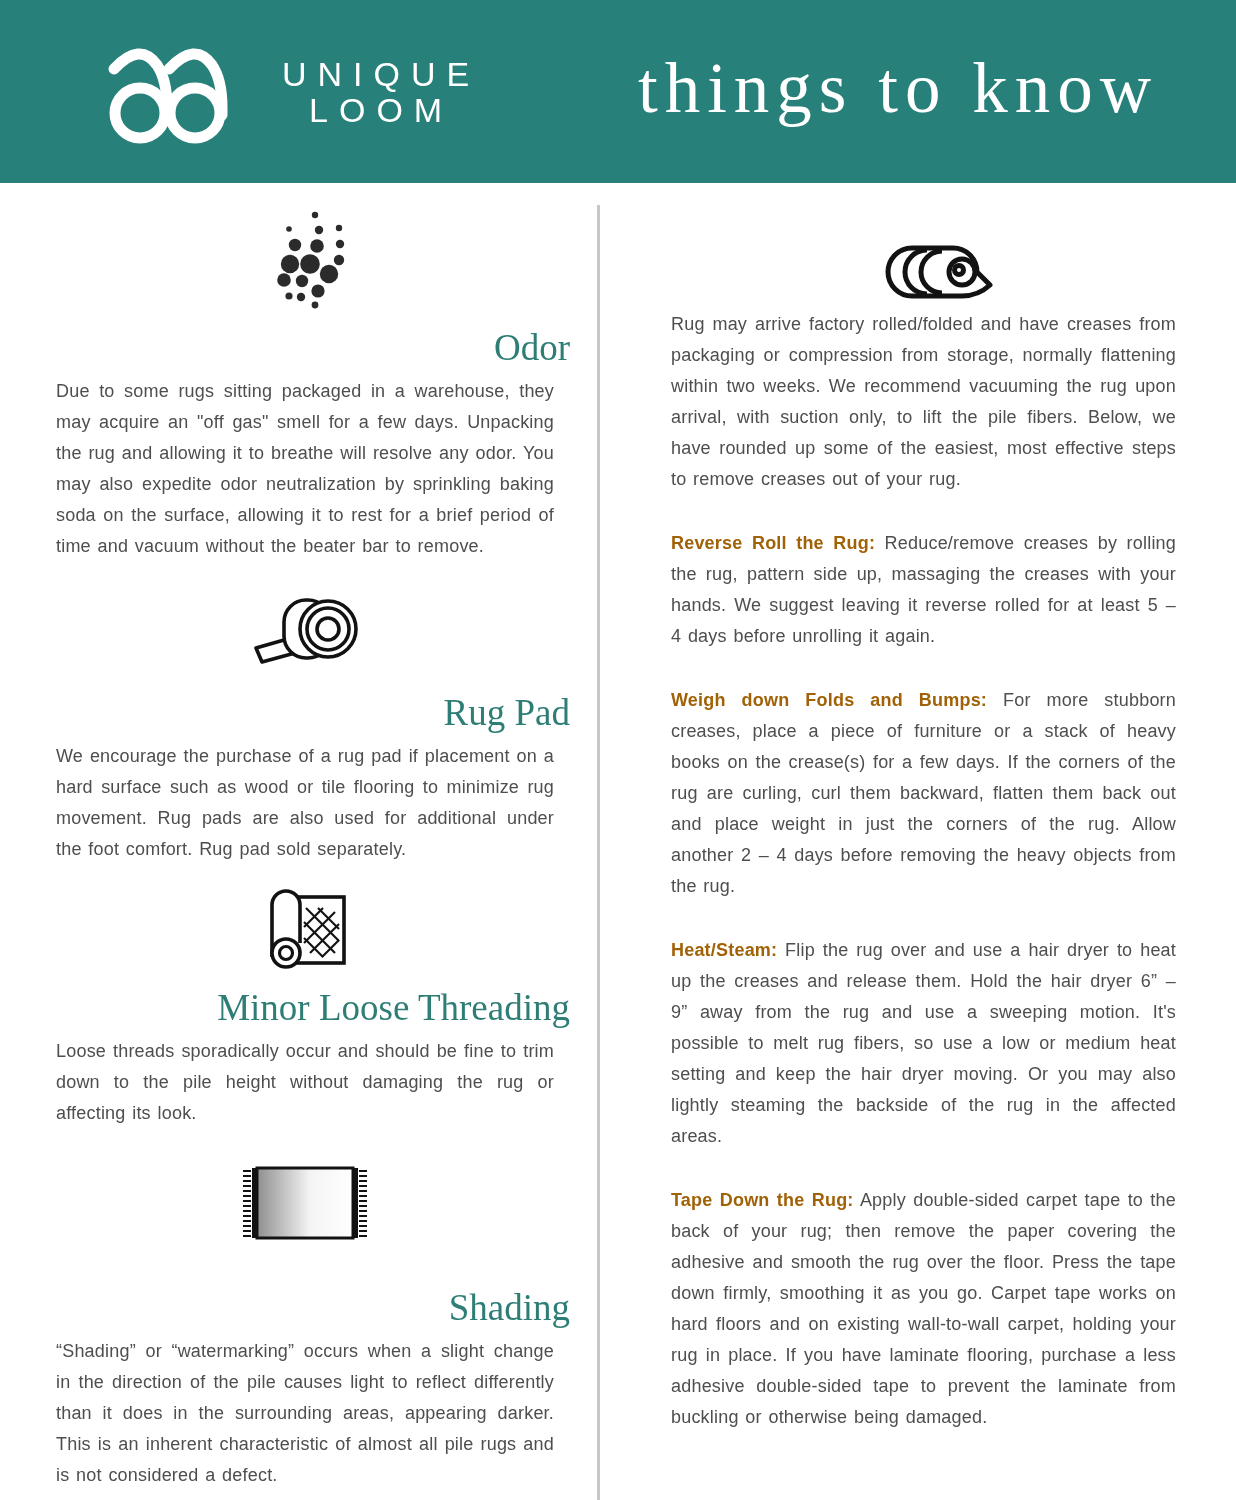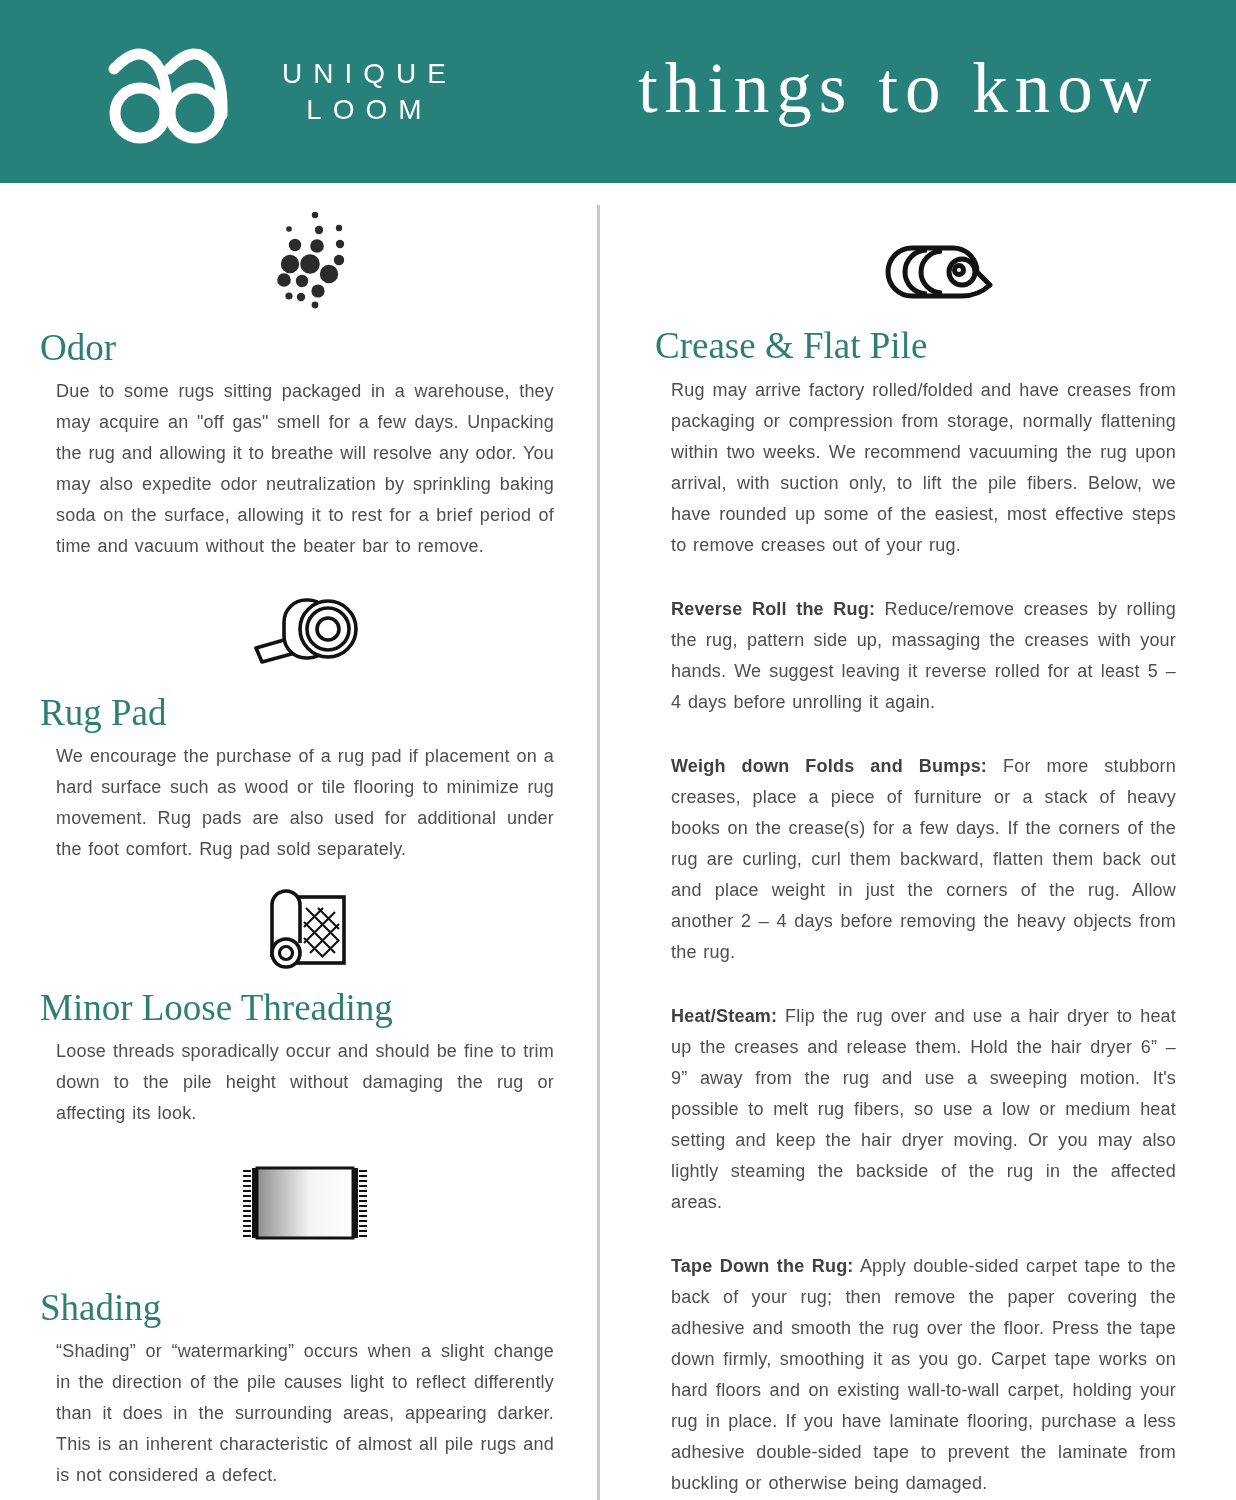--- a/index.html
+++ b/index.html
@@ -9,46 +9,46 @@
     -webkit-font-smoothing:antialiased;
   }
   
   .header{
     height:183px;background:#27817A;display:flex;align-items:center;
     padding:0 78px 0 100px;box-sizing:border-box;
   }
   .brand{display:flex;align-items:center;gap:22px;}
   .brand-mark{flex:0 0 auto;}
   .brand-text{
-    color:#ffffff;font-size:28px;letter-spacing:11px;line-height:36px;
+    color:#ffffff;font-size:34px;letter-spacing:11px;line-height:36px;
     text-align:center;font-weight:400;
   }
   .page-title{
     margin-left:auto;color:#ffffff;
     font-family:"Liberation Serif","DejaVu Serif",serif;
     font-size:71px;letter-spacing:7px;font-weight:400;line-height:1;
     padding-bottom:6px;
   }
   
   .columns{display:flex;height:1317px;box-sizing:border-box;}
   .col-left{width:597px;box-sizing:border-box;padding:0 27px 0 40px;}
   .divider{width:3px;background:#C8C8C8;margin-top:22px;}
   .col-right{flex:1;box-sizing:border-box;padding:0 44px 0 55px;}
   
   .icon-row{display:flex;justify-content:center;}
   h2{
     font-family:"Liberation Serif","DejaVu Serif",serif;
-    color:#2E7E76;font-weight:400;text-align:left;
+    color:#2E7E76;font-weight:400;text-align:right;
     font-size:37px;line-height:42px;margin:0;
   }
   p.body{
     margin:16px;text-align:justify;color:#4E4E4E;
     font-size:18px;line-height:31px;letter-spacing:0.2px;word-spacing:1.5px;
   }
-  p.body strong{color:#404040;font-weight:700;}
+  p.body strong{color:#a16207;font-weight:700;}
   
   .s1 .icon-row{margin-top:24px;}
   .s1 h2{margin-top:16px;}
   .s1 p{margin-top:7px;}
   .s2 .icon-row{margin-top:15px;}
   .s2 h2{margin-top:16px;}
   .s2 p{margin-top:7px;}
   .s3 .icon-row{margin-top:32px;}
   .s3 h2{margin-top:26px;}
   .s3 p{margin-top:7px;}
@@ -191,21 +191,20 @@
       <svg width="150" height="58" viewBox="0 0 150 58" fill="none">
         <g stroke="#121212" stroke-width="5" stroke-linejoin="round">
           <path d="M63 5 L104 5 A24 24 0 0 1 128 29 L141 42 Q129 53 113 53 L63 53 A24 24 0 0 1 63 5 Z" fill="#ffffff"></path>
           <path d="M78 7 A21.5 21.5 0 0 0 78 51"></path>
           <path d="M93 8 A20 20 0 0 0 93 50"></path>
           <circle cx="113" cy="29" r="13"></circle>
           <circle cx="110" cy="27" r="4.5"></circle>
         </g>
       </svg>
     </div>
-    <h2>Crease &amp; Flat Pile</h2>
     <p class="body intro">Rug may arrive factory rolled/folded and have creases from packaging or compression from storage, normally flattening within two weeks. We recommend vacuuming the rug upon arrival, with suction only, to lift the pile fibers. Below, we have rounded up some of the easiest, most effective steps to remove creases out of your rug.</p>
 
     <p class="body tip">
       <strong>Reverse Roll the Rug:</strong>
       <span>Reduce/remove creases by rolling the rug, pattern side up, massaging the creases with your hands. We suggest leaving it reverse rolled for at least 5 – 4 days before unrolling it again.</span>
     </p>
 
     <p class="body tip">
       <strong>Weigh down Folds and Bumps:</strong>
       <span>For more stubborn creases, place a piece of furniture or a stack of heavy books on the crease(s) for a few days. If the corners of the rug are curling, curl them backward, flatten them back out and place weight in just the corners of the rug. Allow another 2 – 4 days before removing the heavy objects from the rug.</span>

